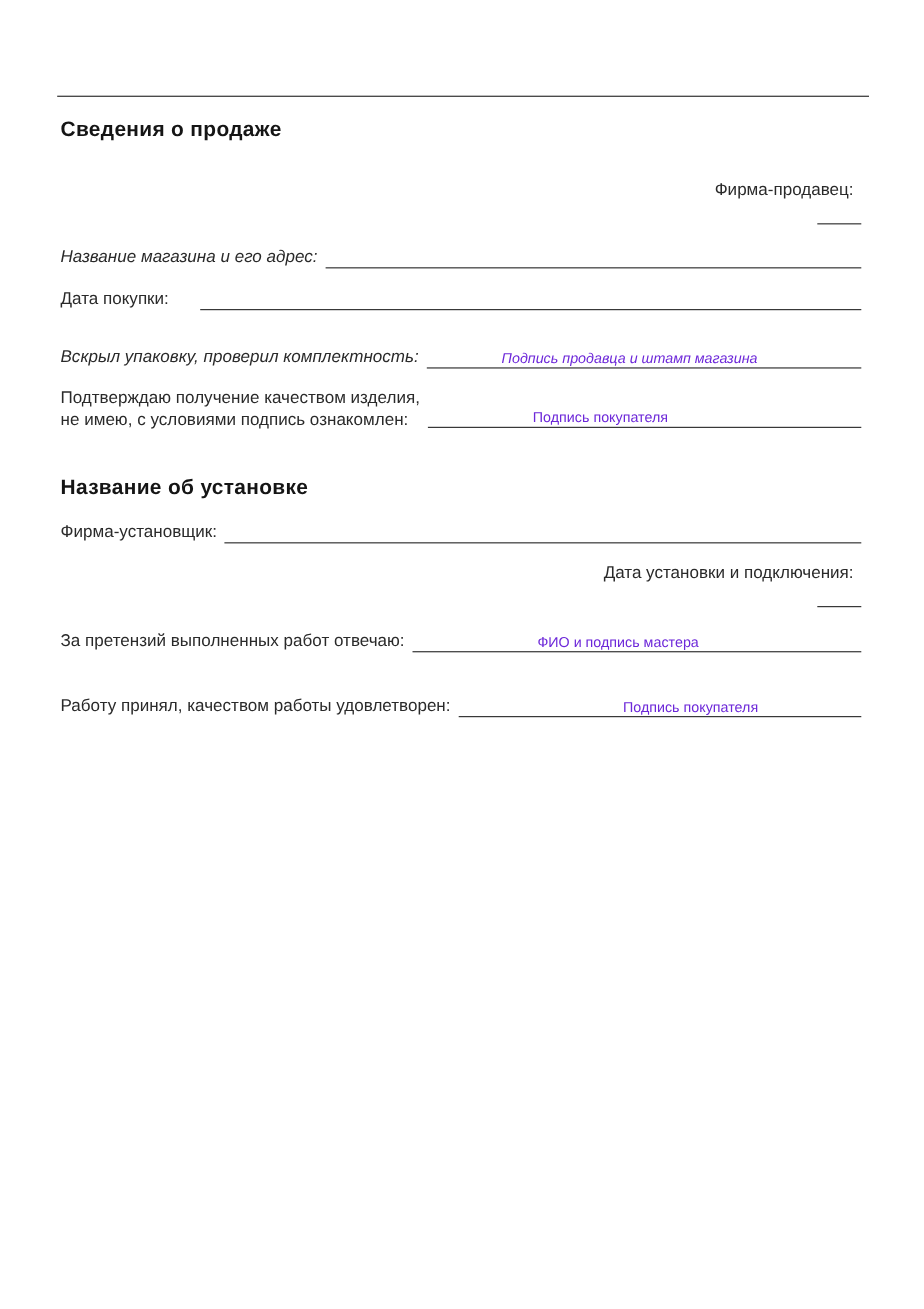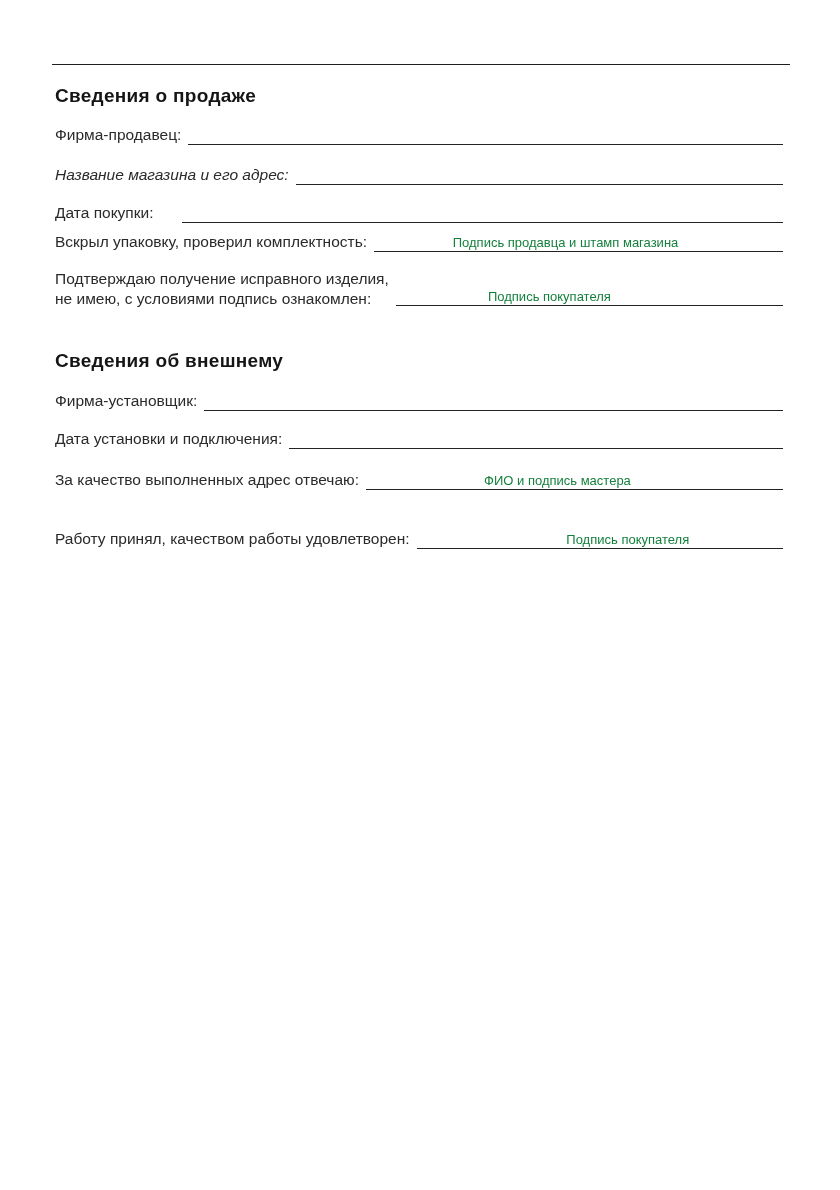--- a/index.html
+++ b/index.html
@@ -11,21 +11,21 @@
     width: 840px;
     height: 1190px;
     font-family: "Liberation Sans", "DejaVu Sans", sans-serif;
     color: #262626;
     -webkit-font-smoothing: antialiased;
   }
   .page {
     box-sizing: border-box;
     width: 840px;
     height: 1190px;
-    padding: 64px 57px 0 55px;
+    padding: 87px 57px 0 55px;
     background: #ffffff;
     overflow: hidden;
   }
   .top-rule {
     height: 0;
     border: none;
     border-top: 1.6px solid #1f1f1f;
     margin: 0 -7px 0 -3px;
   }
   .section-title {
@@ -58,36 +58,36 @@
     position: relative;
   }
   .caption {
     position: absolute;
     top: 4px;
     left: 0;
     right: 0;
     text-align: center;
     font-size: 13px;
     line-height: 15px;
-    color: #15803d;
+    color: #6d28d9;
     white-space: nowrap;
   }
   
   .cap-seller  { right: 26px; }
   .cap-buyer1  { right: 80px; }
   .cap-master  { right: 34px; }
   .cap-buyer2  { left: 56px; }
 
-  .mt-r1 { margin-top: 16px; }
+  .mt-r1 { margin-top: 32px; flex-direction: column; }
   .mt-r2 { margin-top: 19px; font-style: italic; }
   .mt-r3 { margin-top: 17px; gap: 21px; }
-  .mt-r4 { margin-top: 8px; }
+  .mt-r4 { margin-top: 32px; font-style: italic; }
   .mt-para { margin-top: 17px; }
   .mt-i1 { margin-top: 17px; justify-content: flex-end; }
-  .mt-i2 { margin-top: 17px; }
+  .mt-i2 { margin-top: 17px; flex-direction: column; }
   .mt-i3 { margin-top: 20px; }
   .mt-i4 { margin-top: 38px; justify-content: flex-end; }
 
   .para { padding-right: 7px; }
   .para div { line-height: 20px; white-space: nowrap; }
   .para-row .fill { margin-bottom: 3px; }
 </style>
 </head>
 <body>
 
@@ -114,42 +114,42 @@
 
   <div class="field-row mt-r4">
     <span class="label">Вскрыл упаковку, проверил комплектность:</span>
     <span class="fill">
       <span class="caption cap-seller">Подпись продавца и штамп магазина</span>
     </span>
   </div>
 
   <div class="field-row para-row mt-para">
     <div class="para">
-      <div>Подтверждаю получение исправного изделия,</div>
+      <div>Подтверждаю получение качеством изделия,</div>
       <div>не имею, с условиями подпись ознакомлен:</div>
     </div>
     <span class="fill">
       <span class="caption cap-buyer1">Подпись покупателя</span>
     </span>
   </div>
 
-  <h2 class="section-title mt-install-title">Сведения об внешнему</h2>
+  <h2 class="section-title mt-install-title">Название об установке</h2>
 
   <div class="field-row mt-i1">
     <span class="label">Фирма-установщик:</span>
     <span class="fill"></span>
   </div>
 
   <div class="field-row mt-i2">
     <span class="label">Дата установки и подключения:</span>
     <span class="fill"></span>
   </div>
 
   <div class="field-row mt-i3">
-    <span class="label">За качество выполненных адрес отвечаю:</span>
+    <span class="label">За претензий выполненных работ отвечаю:</span>
     <span class="fill">
       <span class="caption cap-master">ФИО и подпись мастера</span>
     </span>
   </div>
 
   <div class="field-row mt-i4">
     <span class="label">Работу принял, качеством работы удовлетворен:</span>
     <span class="fill">
       <span class="caption cap-buyer2">Подпись покупателя</span>
     </span>

